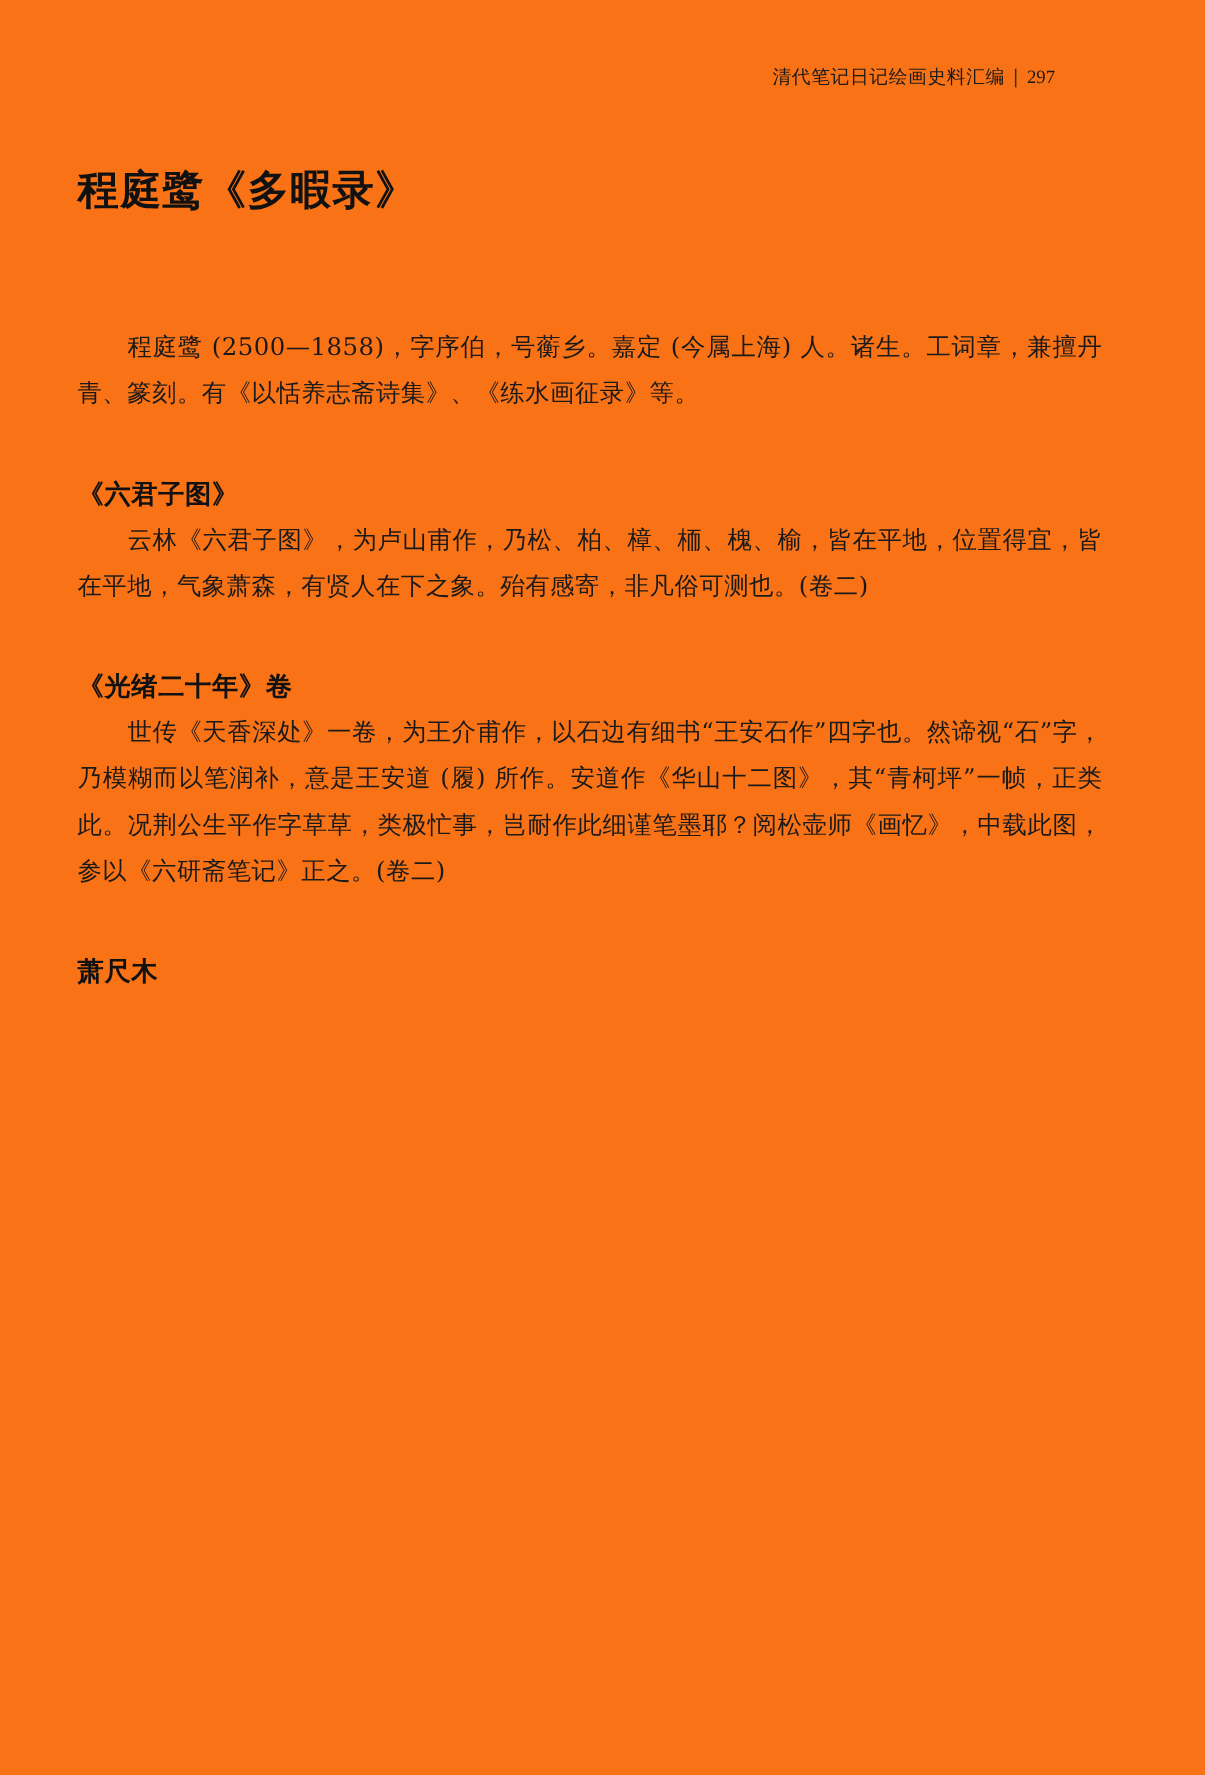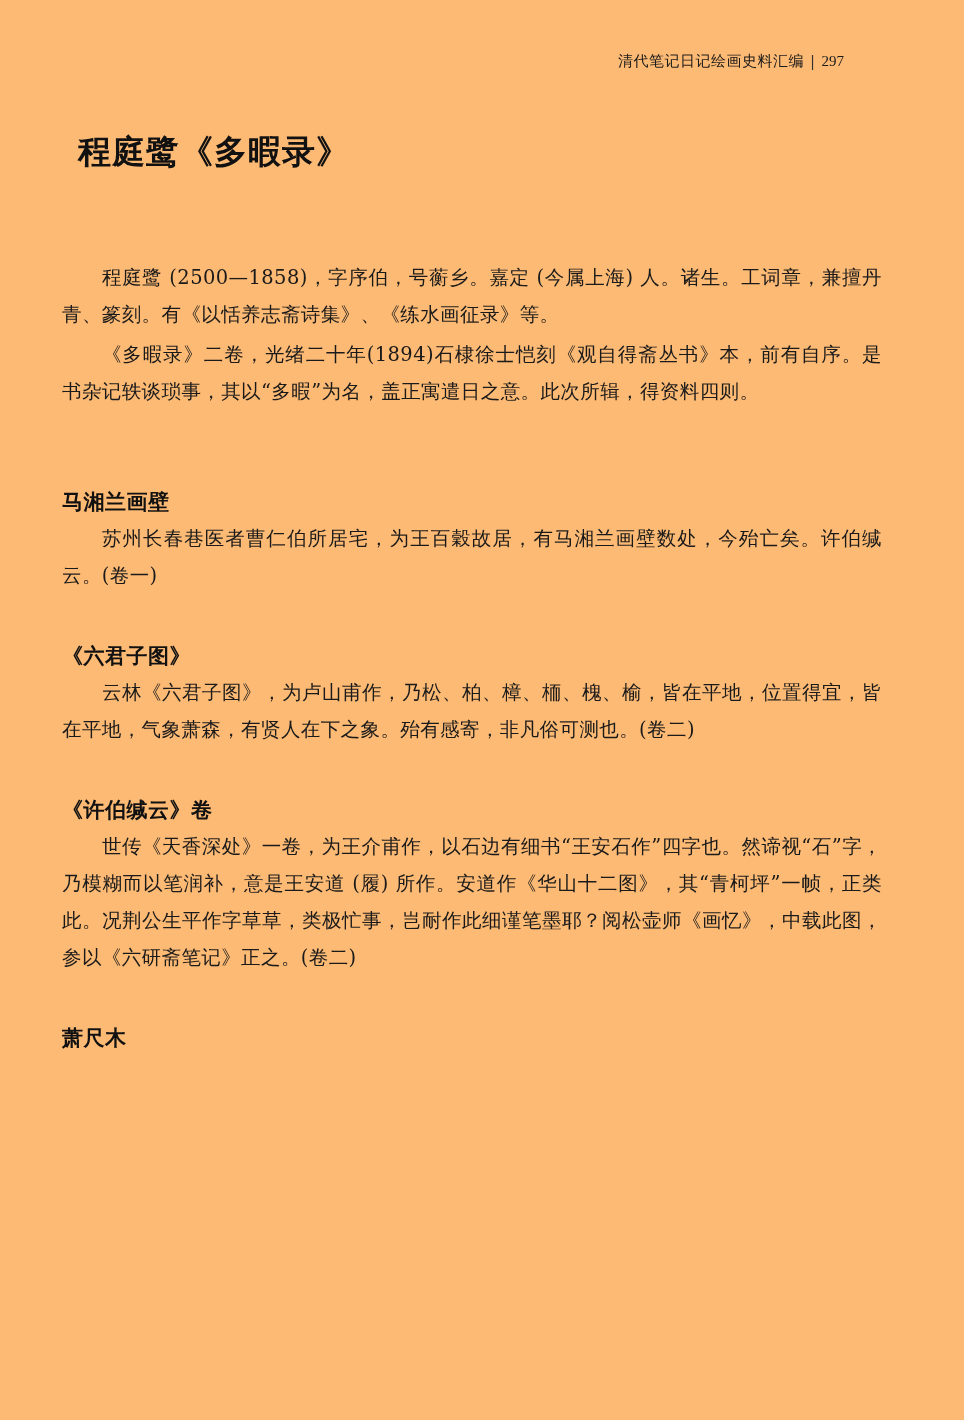--- a/index.html
+++ b/index.html
@@ -14,21 +14,21 @@
     color: #1a1a1a;
     position: relative;
     overflow: hidden;
   }
   .page {
     position: absolute;
     top: 0;
     left: 0;
     width: 964px;
     height: 1420px;
-    background: #fdba74;
+    background: #f97316;
   }
   .running-head {
     position: absolute;
     top: 52px;
     right: 120px;
     font-size: 15px;
     letter-spacing: 0.5px;
     color: #1a1a1a;
     white-space: nowrap;
     font-family: "DejaVu Serif", "Liberation Serif", serif;
@@ -43,21 +43,21 @@
   }
   .content {
     position: absolute;
     left: 62px;
     top: 130px;
     width: 820px;
   }
   h1.doc-title {
     font-size: 33px;
     font-weight: bold;
-    margin: 0 0 0 16px;
+    margin: 0 0 0 0;
     letter-spacing: 1px;
     font-family: "DejaVu Serif", "Liberation Serif", serif;
     color: #111;
   }
   .intro-block {
     margin-top: 84px;
   }
   p.para {
     font-size: 19.5px;
     line-height: 37px;
@@ -92,35 +92,30 @@
   <div class="running-head">
     <span>清代笔记日记绘画史料汇编</span><span class="sep">|</span><span class="pageno">297</span>
   </div>
 
   <div class="content">
 
     <h1 class="doc-title">程庭鹭《多暇录》</h1>
 
     <div class="intro-block">
       <p class="para indent">程庭鹭 (2500—1858)，字序伯，号蘅乡。嘉定 (今属上海) 人。诸生。工词章，兼擅丹青、篆刻。有《以恬养志斋诗集》、《练水画征录》等。</p>
-      <p class="para indent">《多暇录》二卷，光绪二十年(1894)石棣徐士恺刻《观自得斋丛书》本，前有自序。是书杂记轶谈琐事，其以“多暇”为名，盖正寓遣日之意。此次所辑，得资料四则。</p>
     </div>
 
-    <div class="section first-section">
-      <h2 class="section-title">马湘兰画壁</h2>
-      <p class="para indent">苏州长春巷医者曹仁伯所居宅，为王百穀故居，有马湘兰画壁数处，今殆亡矣。许伯缄云。(卷一)</p>
-    </div>
 
     <div class="section">
       <h2 class="section-title">《六君子图》</h2>
       <p class="para indent">云林《六君子图》，为卢山甫作，乃松、柏、樟、栭、槐、榆，皆在平地，位置得宜，皆在平地，气象萧森，有贤人在下之象。殆有感寄，非凡俗可测也。(卷二)</p>
     </div>
 
     <div class="section">
-      <h2 class="section-title">《许伯缄云》卷</h2>
+      <h2 class="section-title">《光绪二十年》卷</h2>
       <p class="para indent">世传《天香深处》一卷，为王介甫作，以石边有细书“王安石作”四字也。然谛视“石”字，乃模糊而以笔润补，意是王安道 (履) 所作。安道作《华山十二图》，其“青柯坪”一帧，正类此。况荆公生平作字草草，类极忙事，岂耐作此细谨笔墨耶？阅松壶师《画忆》，中载此图，参以《六研斋笔记》正之。(卷二)</p>
     </div>
 
     <div class="section">
       <h2 class="section-title">萧尺木</h2>
     </div>
 
   </div>
 </div>
 

